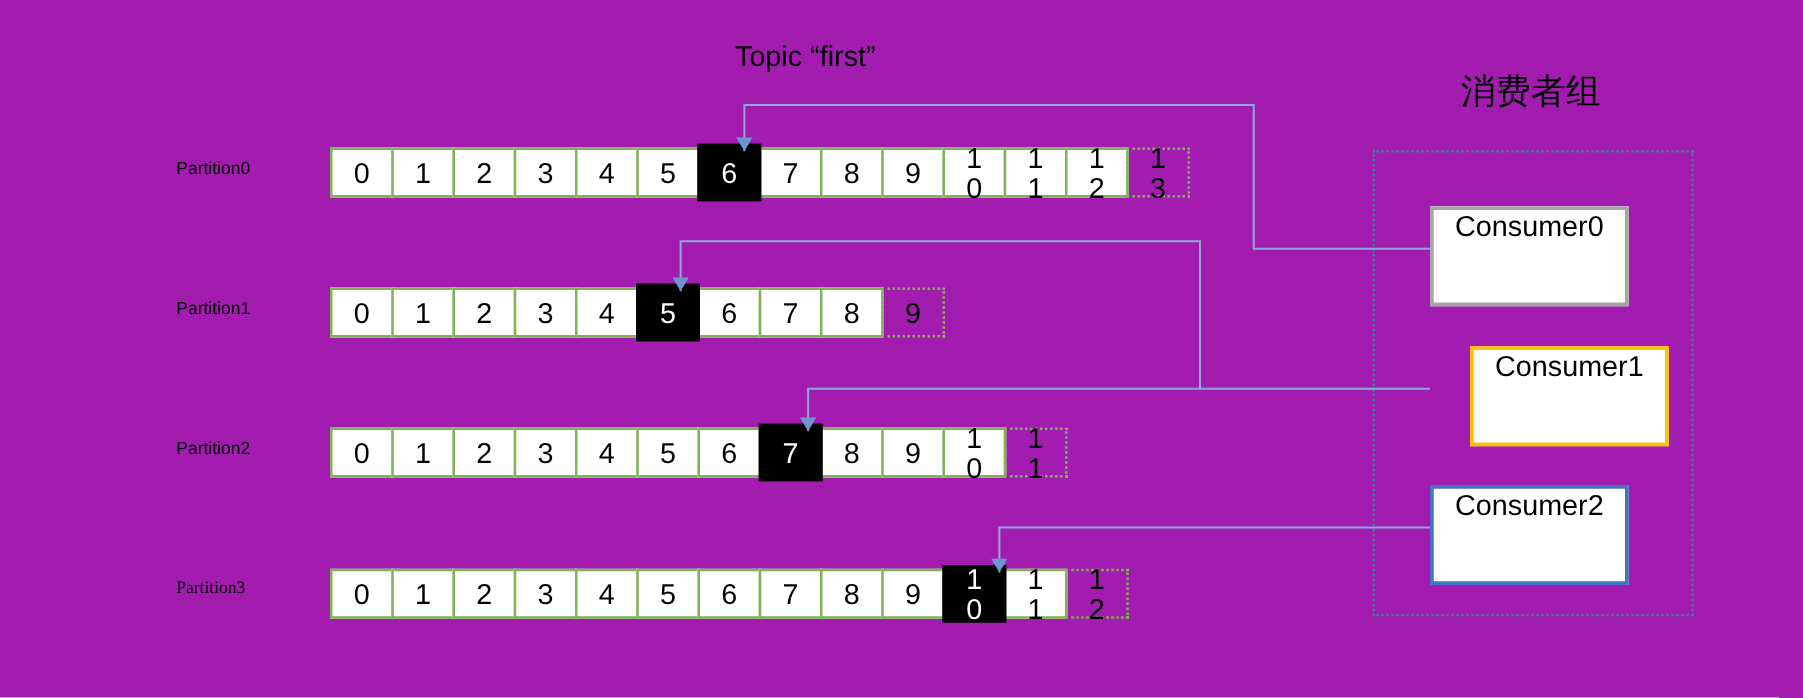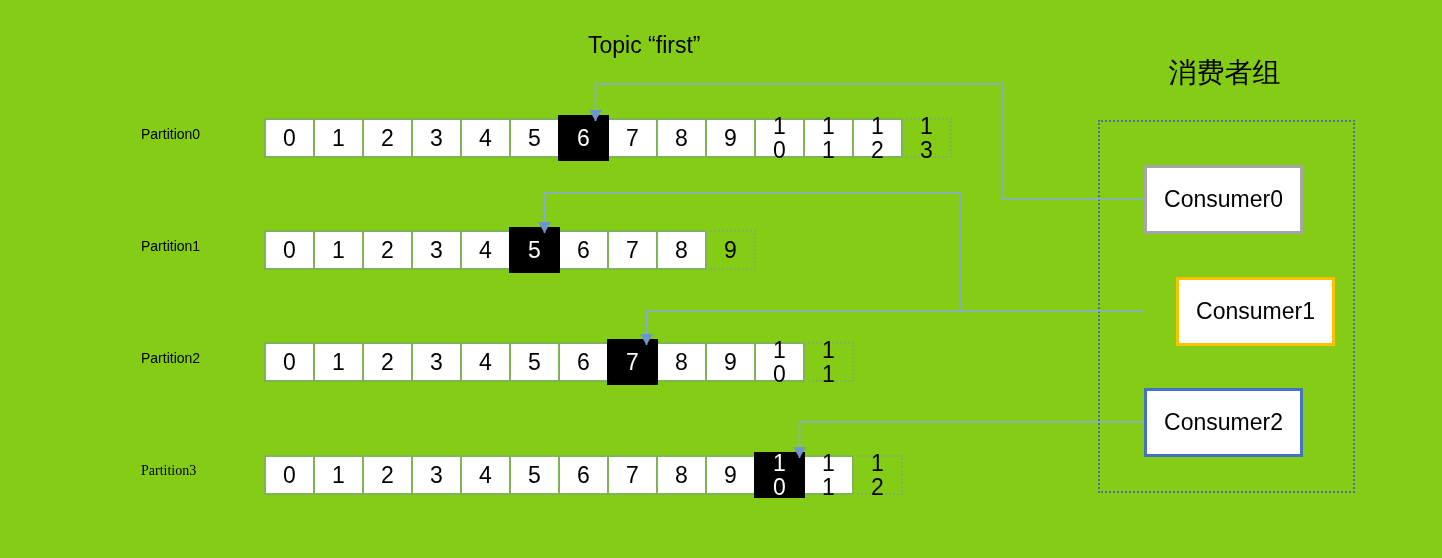--- a/index.html
+++ b/index.html
@@ -1,17 +1,17 @@
 <!DOCTYPE html>
 <html><head>
 <meta charset="utf-8">
 <style>
   html,body{margin:0;padding:0;background:#fff;}
   .canvas{
-    position:relative;width:1442px;height:558px;background:#84cc16;overflow:hidden;
+    position:relative;width:1442px;height:558px;background:#a21caf;overflow:hidden;
     font-family:"Liberation Sans", sans-serif;color:#000;
   }
   .title{position:absolute;font-size:23px;white-space:nowrap;}
   .group-label{position:absolute;font-size:28px;text-align:center;white-space:nowrap;}
   .group-box{position:absolute;border:2px dotted #4C72A8;background:transparent;}
   .partition-label{position:absolute;font-size:14px;white-space:nowrap;margin-left:44px;}
   .row{position:absolute;display:flex;}
   .cell{
     box-sizing:border-box;width:51px;height:40px;margin-left:-2px;
     border:2px solid #7FB356;background:#fff;
@@ -19,22 +19,22 @@
     font-size:23px;line-height:24px;text-align:center;white-space:pre-line;
     overflow:visible;position:relative;
   }
   .cell:first-child{margin-left:0;}
   .cell.dotted{border-style:dotted;background:transparent;}
   .cell.hl{
     background:#000;border-color:#000;color:#fff;z-index:2;
     top:-3px;height:46px;
   }
   .consumer{
-    position:absolute;left:1144px;width:159px;height:69px;box-sizing:border-box;
-    background:#fff;display:flex;align-items:center;justify-content:center;
+    position:absolute;left:1144px;width:159px;height:80px;box-sizing:border-box;
+    background:#fff;display:flex;justify-content:center;
     font-size:23px;z-index:2;
   }
   svg.wires{position:absolute;left:0;top:0;z-index:3;pointer-events:none;}
 </style>
 </head>
 <body>
 
 <div class="canvas">
 
   <div class="title" style="left:588px;top:32px;">Topic “first”</div>

